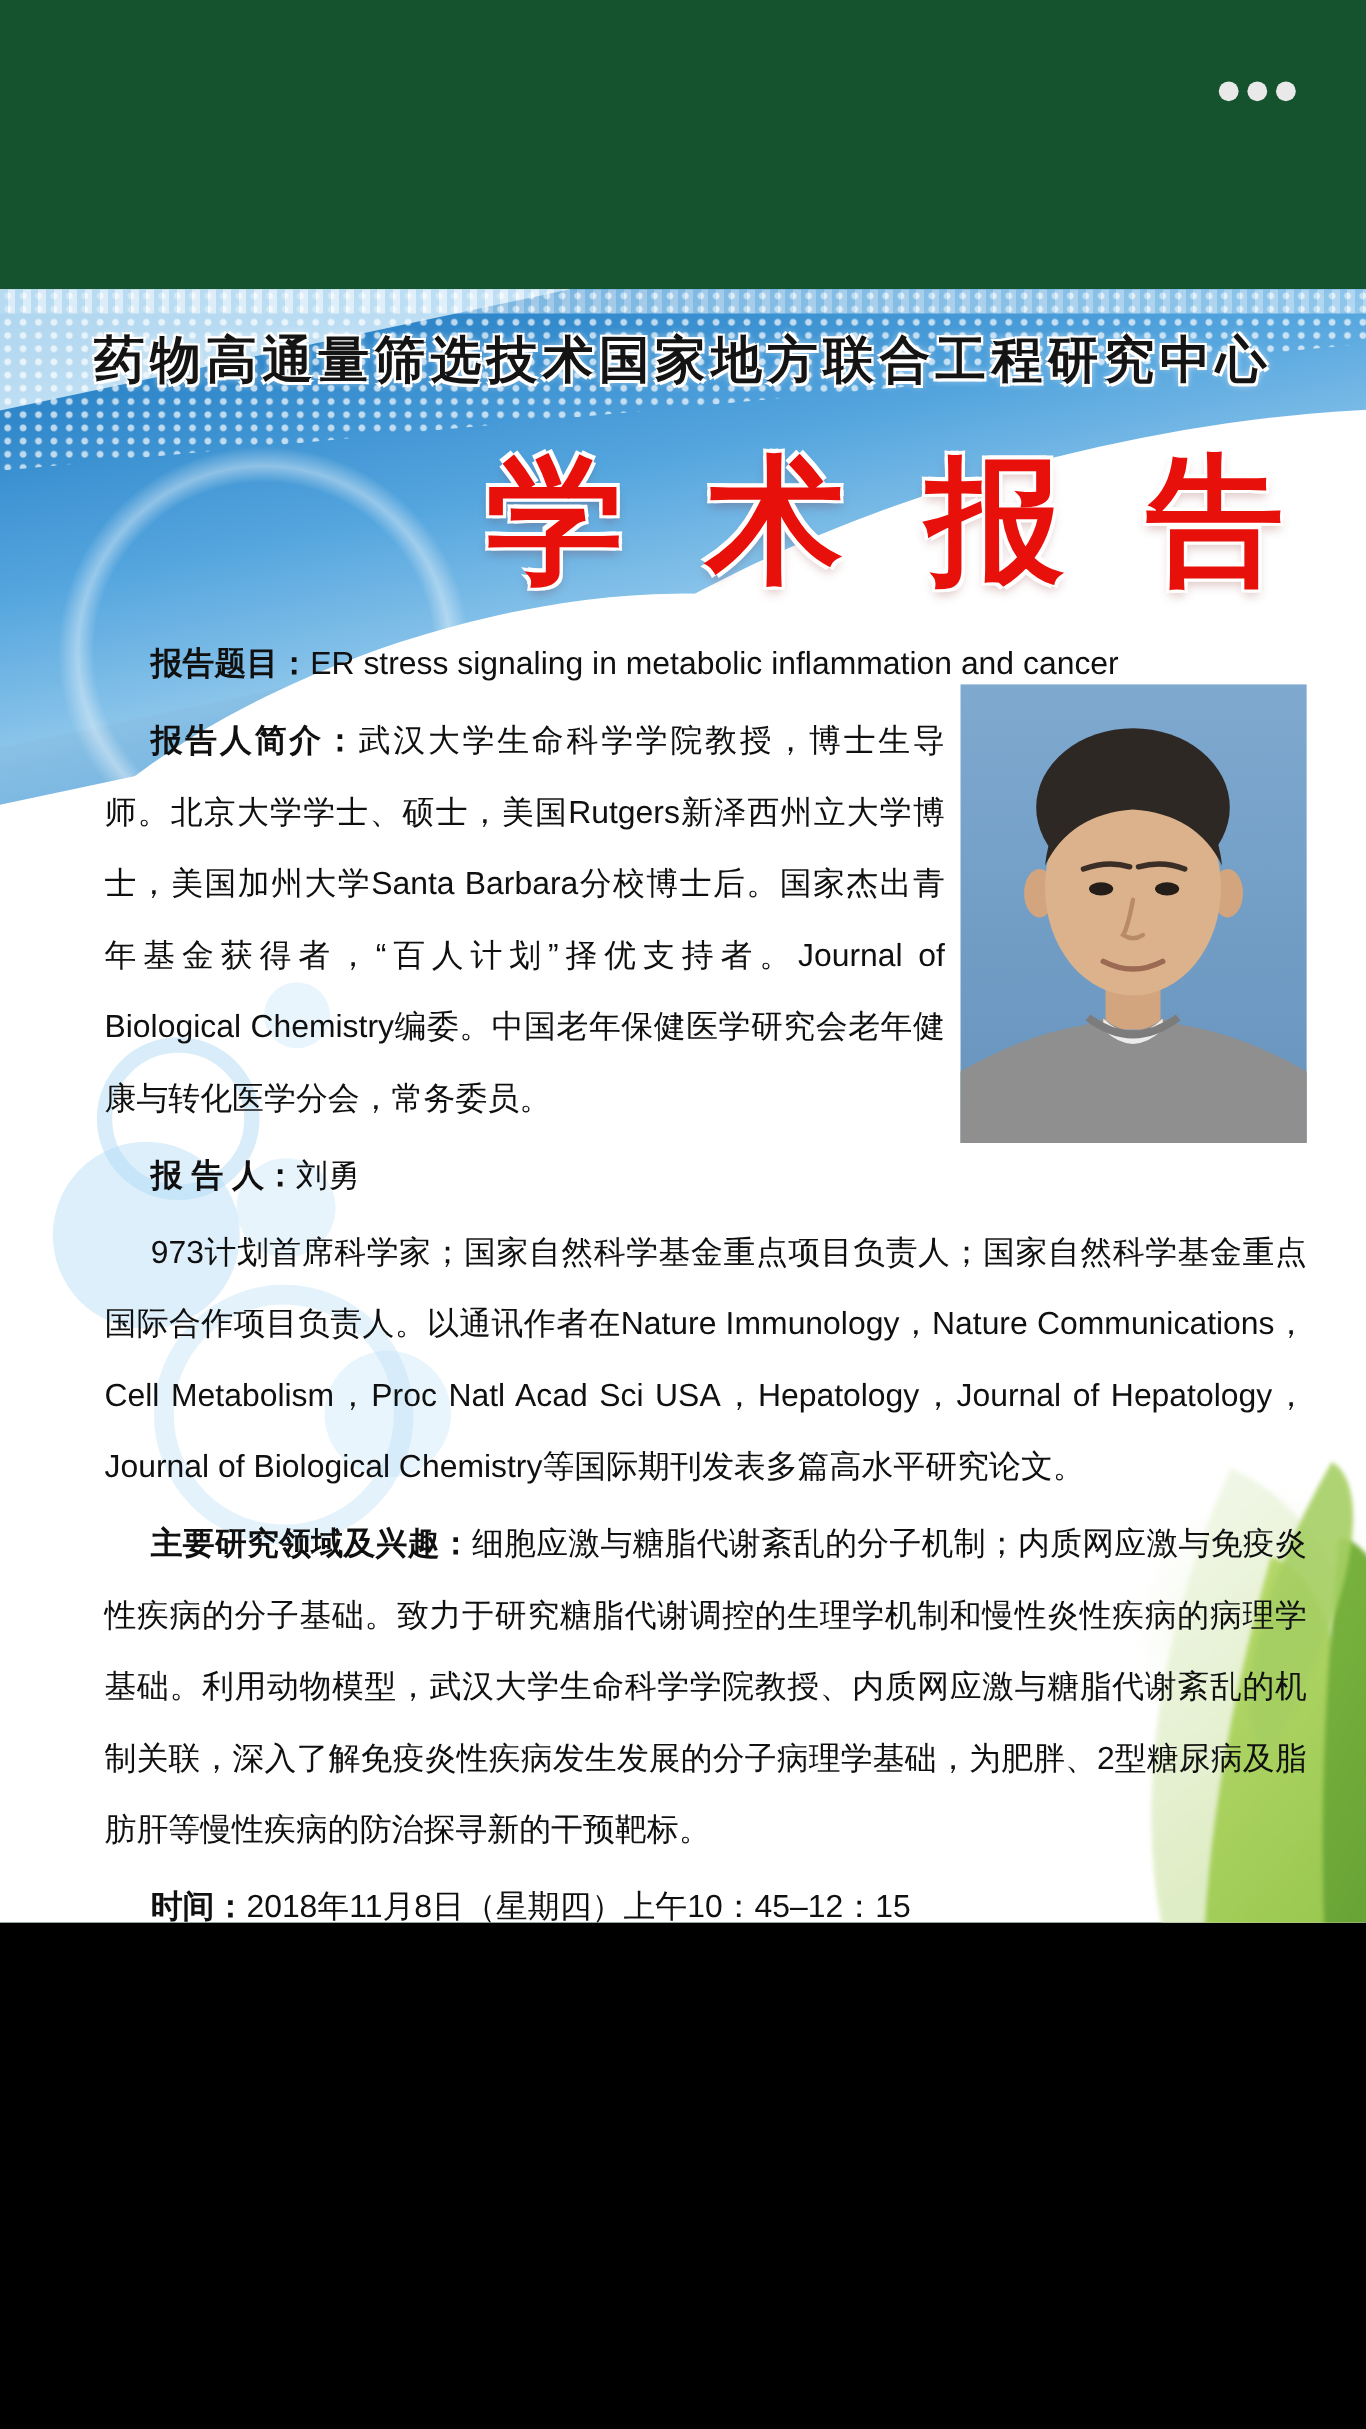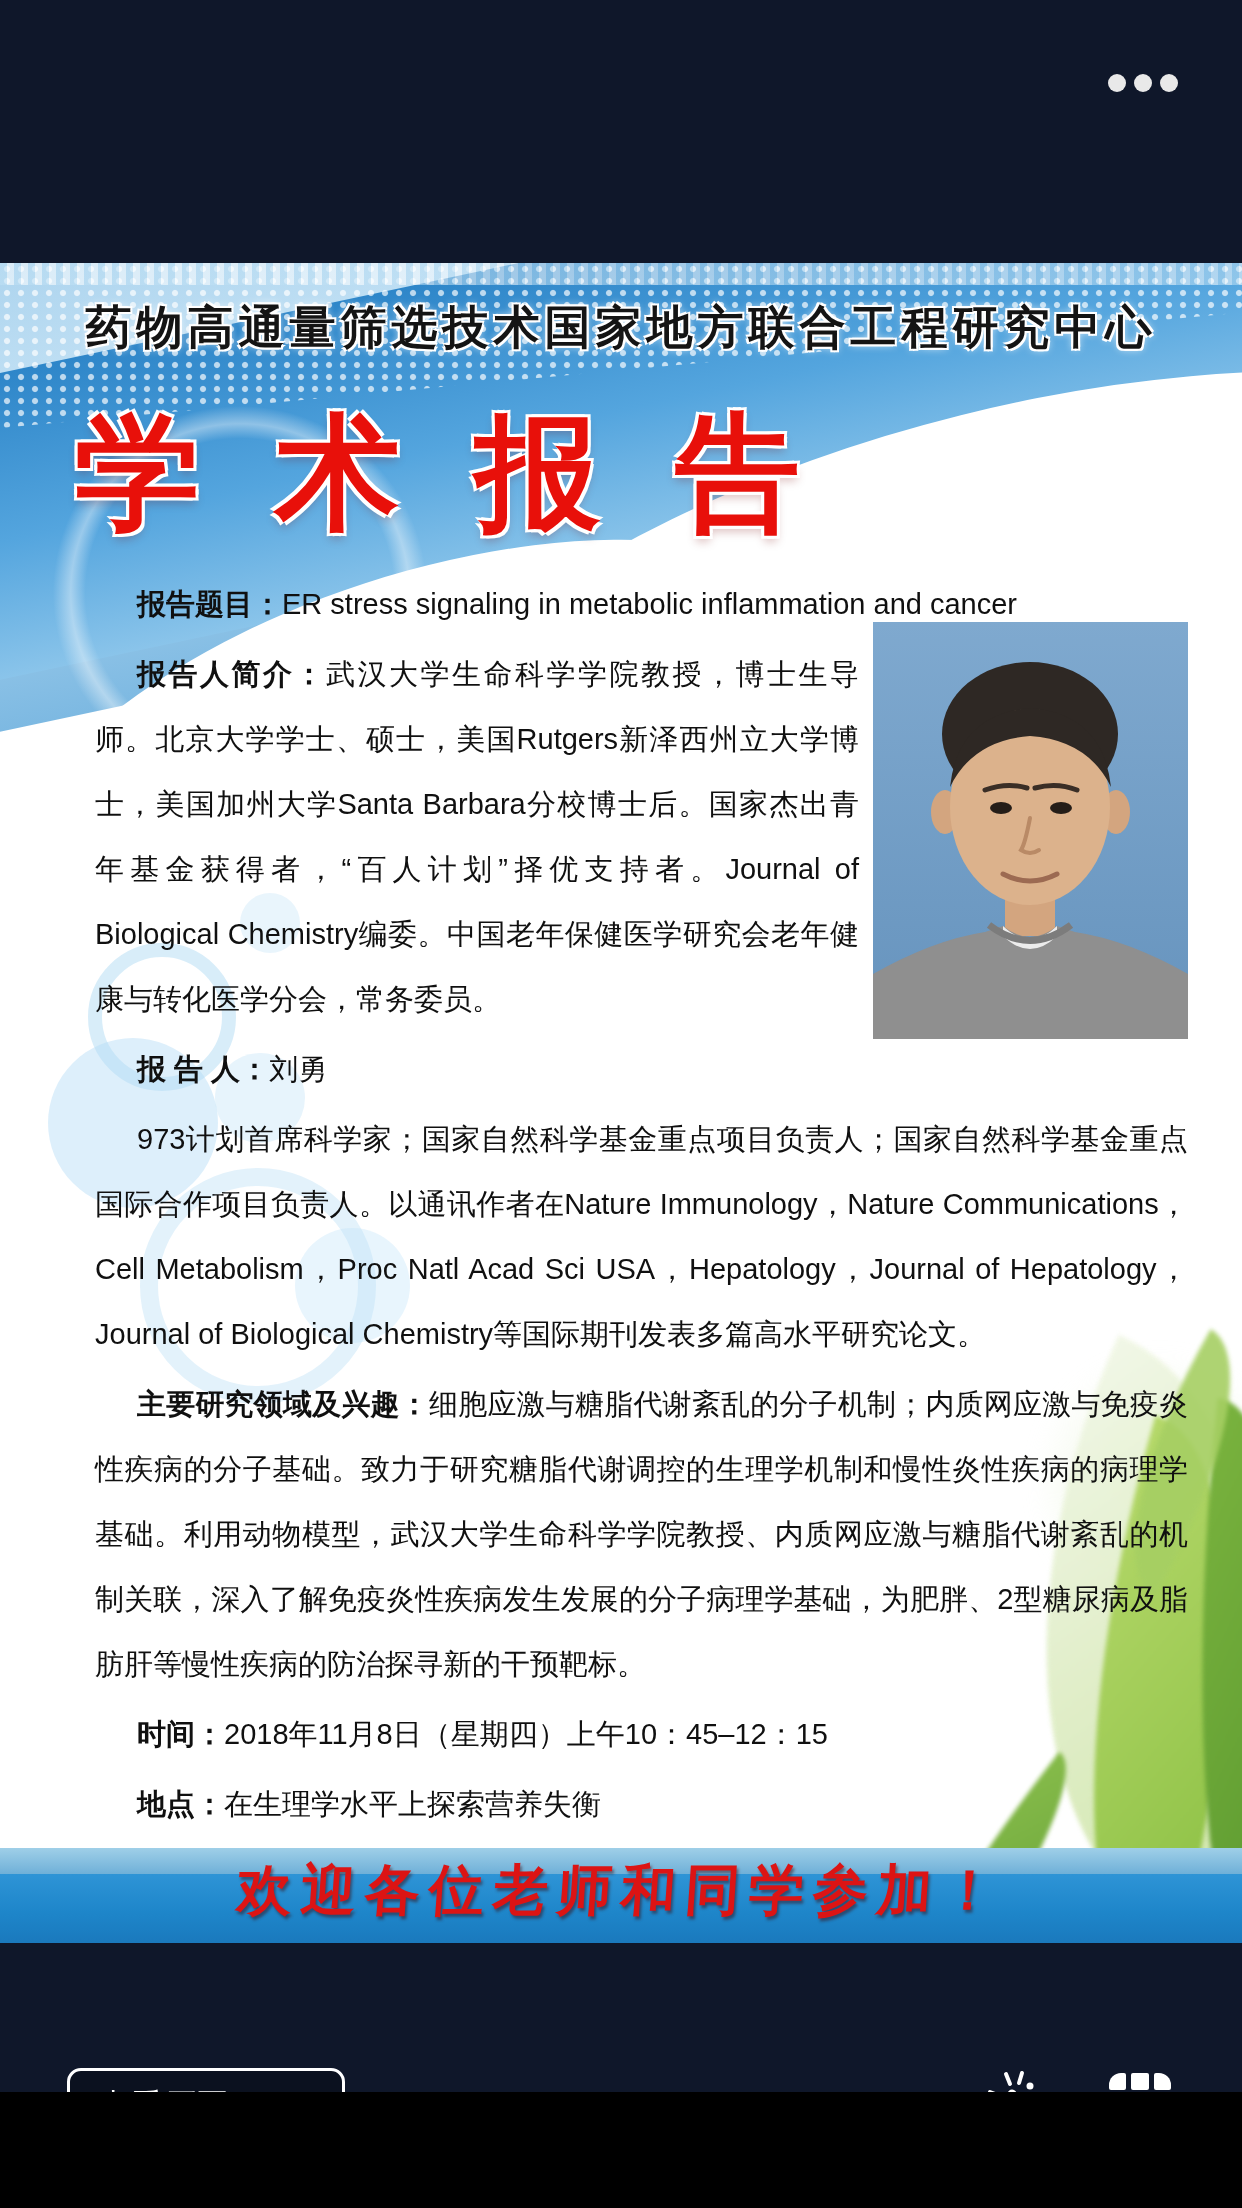--- a/index.html
+++ b/index.html
@@ -1,16 +1,16 @@
 <!DOCTYPE html>
 <html><head>
 <meta charset="utf-8">
 <style>
   html,body{margin:0;padding:0;background:#000;}
-  .screen{position:relative;width:1242px;height:2092px;background:#0f172a;overflow:hidden;
+  .screen{position:relative;width:1242px;height:1748px;background:#14532d;overflow:hidden;
           font-family:"Liberation Sans","DejaVu Sans",sans-serif;}
 
   
   .more-menu{position:absolute;top:74px;right:64px;display:flex;gap:8px;cursor:pointer;}
   .more-menu .dot{width:18px;height:18px;border-radius:50%;background:#e9e9e9;}
 
   
   .poster{position:absolute;left:0;top:263px;width:1242px;height:1680px;background:#fff;overflow:hidden;}
 
   
@@ -28,21 +28,21 @@
           clip-path:polygon(0 0,100% 0,100% 30%,0 100%);}
   .deco-stripes{position:absolute;top:0;left:0;width:100%;height:22px;opacity:.55;
           background:repeating-linear-gradient(90deg,#bfe0f4 0 7px,#ffffff 7px 14px);}
   .flare{position:absolute;top:120px;left:30px;width:420px;height:420px;border-radius:50%;
           background:radial-gradient(circle,rgba(255,255,255,0) 52%,rgba(255,255,255,.4) 57%,rgba(255,255,255,0) 63%);}
 
   .org-name{position:absolute;top:34px;left:0;width:100%;text-align:center;z-index:6;
           font-family:"Liberation Serif","DejaVu Serif",serif;font-weight:bold;font-size:46px;
           letter-spacing:5px;color:#141414;
           text-shadow:2px 2px 0 #fff,-2px -2px 0 #fff,2px -2px 0 #fff,-2px 2px 0 #fff,0 0 8px #fff;}
-  .poster-title{position:absolute;top:128px;left:0;width:100%;text-align:left;z-index:6;
+  .poster-title{position:absolute;top:128px;left:0;width:100%;text-align:right;z-index:6;
           font-family:"Liberation Serif","DejaVu Serif",serif;font-weight:bold;font-size:125px;
           letter-spacing:75px;padding-left:75px;box-sizing:border-box;color:#e8100a;
           text-shadow:3px 3px 0 #fff,-3px -3px 0 #fff,3px -3px 0 #fff,-3px 3px 0 #fff,0 6px 10px rgba(120,0,0,.25);}
 
   
   .bubble{position:absolute;border-radius:50%;z-index:1;}
   .bb1{left:88px;top:680px;width:120px;height:120px;border:14px solid rgba(168,214,242,.45);}
   .bb2{left:48px;top:775px;width:170px;height:170px;background:rgba(180,220,246,.45);}
   .bb3{left:215px;top:790px;width:90px;height:90px;background:rgba(195,228,248,.4);}
   .bb4{left:140px;top:905px;width:200px;height:200px;border:18px solid rgba(175,218,244,.35);}

